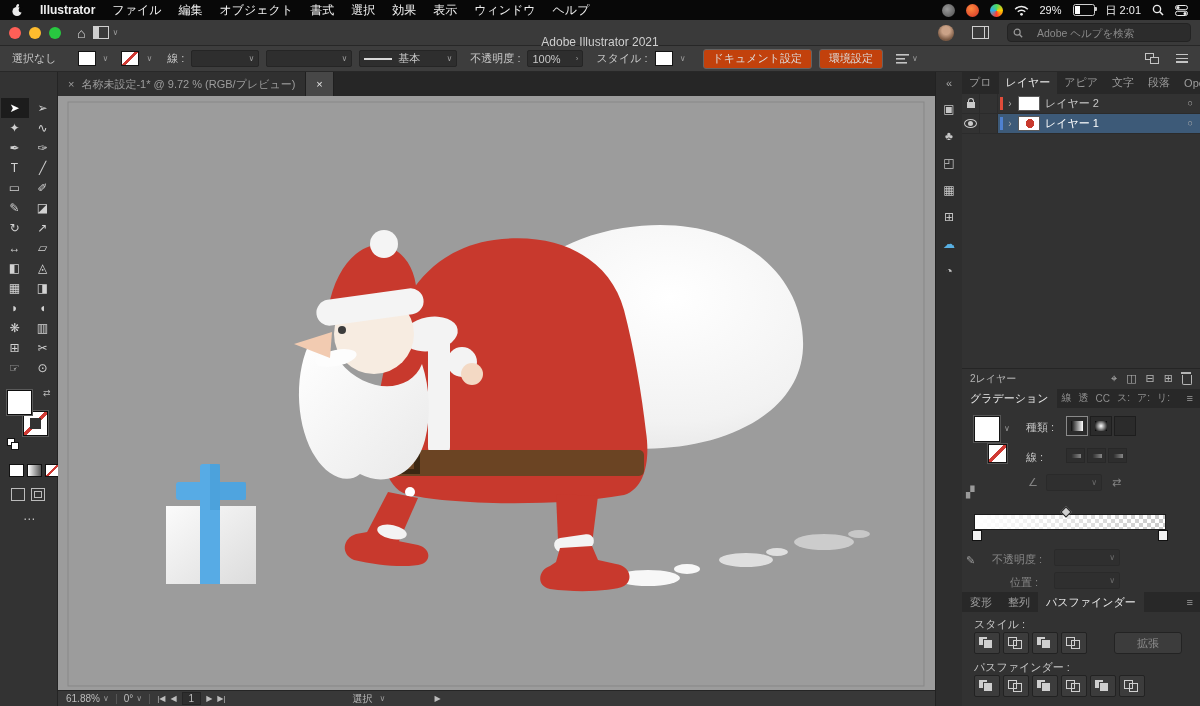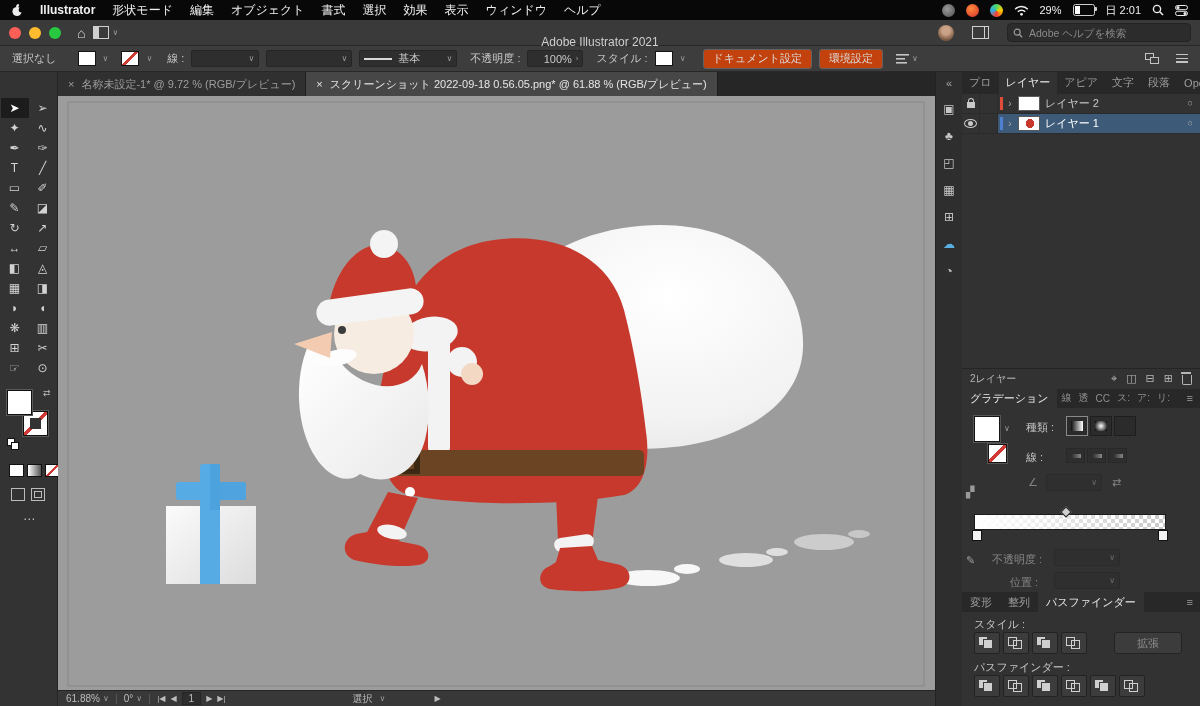--- a/index.html
+++ b/index.html
@@ -20,21 +20,21 @@
   .battery .level{position:absolute;left:1px;top:1px;bottom:1px;width:28%;background:#fff;}
 
   
   .titlebar{left:0;top:20px;width:1200px;height:26px;background:#3a3a3a;border-bottom:1px solid #272727;
             display:flex;align-items:center;padding:0 9px;box-sizing:border-box;gap:8px;}
   .tl{width:12px;height:12px;border-radius:50%;}
   .win-title{position:absolute;left:0;right:0;text-align:center;font-size:12px;color:#cfcfcf;pointer-events:none;margin-top:18px;}
   .home-glyph{font-size:14px;color:#ddd;margin-left:8px;}
   .caret{font-size:8px;color:#9a9a9a;}
   .searchbox{margin-left:auto;width:172px;height:17px;background:#2c2c2c;border:1px solid #232323;border-radius:4px;
-             display:flex;align-items:center;gap:4px;padding:0 5px;justify-content:space-between;}
+             display:flex;align-items:center;gap:12px;padding:0 5px;justify-content:space-between;}
   .searchbox input{flex:1;background:transparent;border:none;outline:none;color:#bbb;font-size:10.5px;width:100%;
                    font-family:"Liberation Sans",sans-serif;}
   .searchbox input::placeholder{color:#8a8a8a;}
   .avatar{width:16px;height:16px;border-radius:50%;background:radial-gradient(circle at 50% 35%,#caa287 0 30%,#7b5a44 70%);}
 
   
   .controlbar{left:0;top:46px;width:1200px;height:26px;background:#3d3d3d;border-bottom:1px solid #282828;
               display:flex;align-items:center;padding:0 12px;box-sizing:border-box;gap:7px;font-size:11px;color:#c8c8c8;}
   .swatch{width:16px;height:13px;background:#fff;border:1px solid #141414;display:inline-block;}
   .swatch.none{position:relative;overflow:hidden;}
@@ -166,21 +166,21 @@
 
   <div class="menubar abs">
     <span style="display:inline-flex;">
       <svg width="11" height="13" viewBox="0 0 11 13">
           <circle cx="5" cy="7.5" r="4.6" fill="#ececec"></circle>
           <circle cx="9" cy="6" r="2.4" fill="#080808"></circle>
           <ellipse cx="5.6" cy="1.8" rx="1.2" ry="1.8" fill="#ececec" transform="rotate(35 5.6 1.8)"></ellipse>
         </svg>
     </span>
     <span class="appname">Illustrator</span>
-    <span>形状モード</span>
+    <span>ファイル</span>
     <span>編集</span>
     <span>オブジェクト</span>
     <span>書式</span>
     <span>選択</span>
     <span>効果</span>
     <span>表示</span>
     <span>ウィンドウ</span>
     <span>ヘルプ</span>
     <span class="spacer"></span>
     <span class="right">
@@ -251,21 +251,21 @@
     <span class="ddbox" style="width:76px;">
         <span></span>
         <span class="caret">∨</span>
       </span>
     <span class="ddbox" style="width:88px;gap:6px;justify-content:flex-end;">
       <span style="width:28px;height:2px;background:#d8d8d8;"></span>
       <span>基本</span>
       <span class="caret" style="margin-left:auto;">∨</span>
     </span>
     <span style="margin-left:6px;">不透明度 :</span>
-    <span class="ddbox" style="width:46px;justify-content:flex-end;">
+    <span class="ddbox" style="width:46px;">
         <span>100%</span>
         <span class="caret">›</span>
       </span>
     <span style="margin-left:6px;">スタイル :</span>
     <span class="swatch"></span>
     <span class="caret">∨</span>
     <span class="cb-btn" style="margin-left:10px;">ドキュメント設定</span>
     <span class="cb-btn">環境設定</span>
     <span style="display:inline-flex;align-items:center;gap:3px;margin-left:6px;">
       <svg width="13" height="10" viewBox="0 0 13 10">
@@ -285,21 +285,20 @@
     <span class="hamburger" style="margin-left:10px;"></span>
   </div>
 
   <div class="tabbar abs">
     <span class="doctab">
       <span class="x">×</span>
       <span>名称未設定-1* @ 9.72 % (RGB/プレビュー)</span>
     </span>
     <span class="doctab active">
       <span class="x">×</span>
-      <span>スクリーンショット 2022-09-18 0.56.05.png* @ 61.88 % (RGB/プレビュー)</span>
     </span>
   </div>
 
   <div class="toolbar abs">
     <div class="tools">
       <span class="tool active">➤</span>
       <span class="tool">➢</span>
       <span class="tool">✦</span>
       <span class="tool">∿</span>
       <span class="tool">✒</span>

